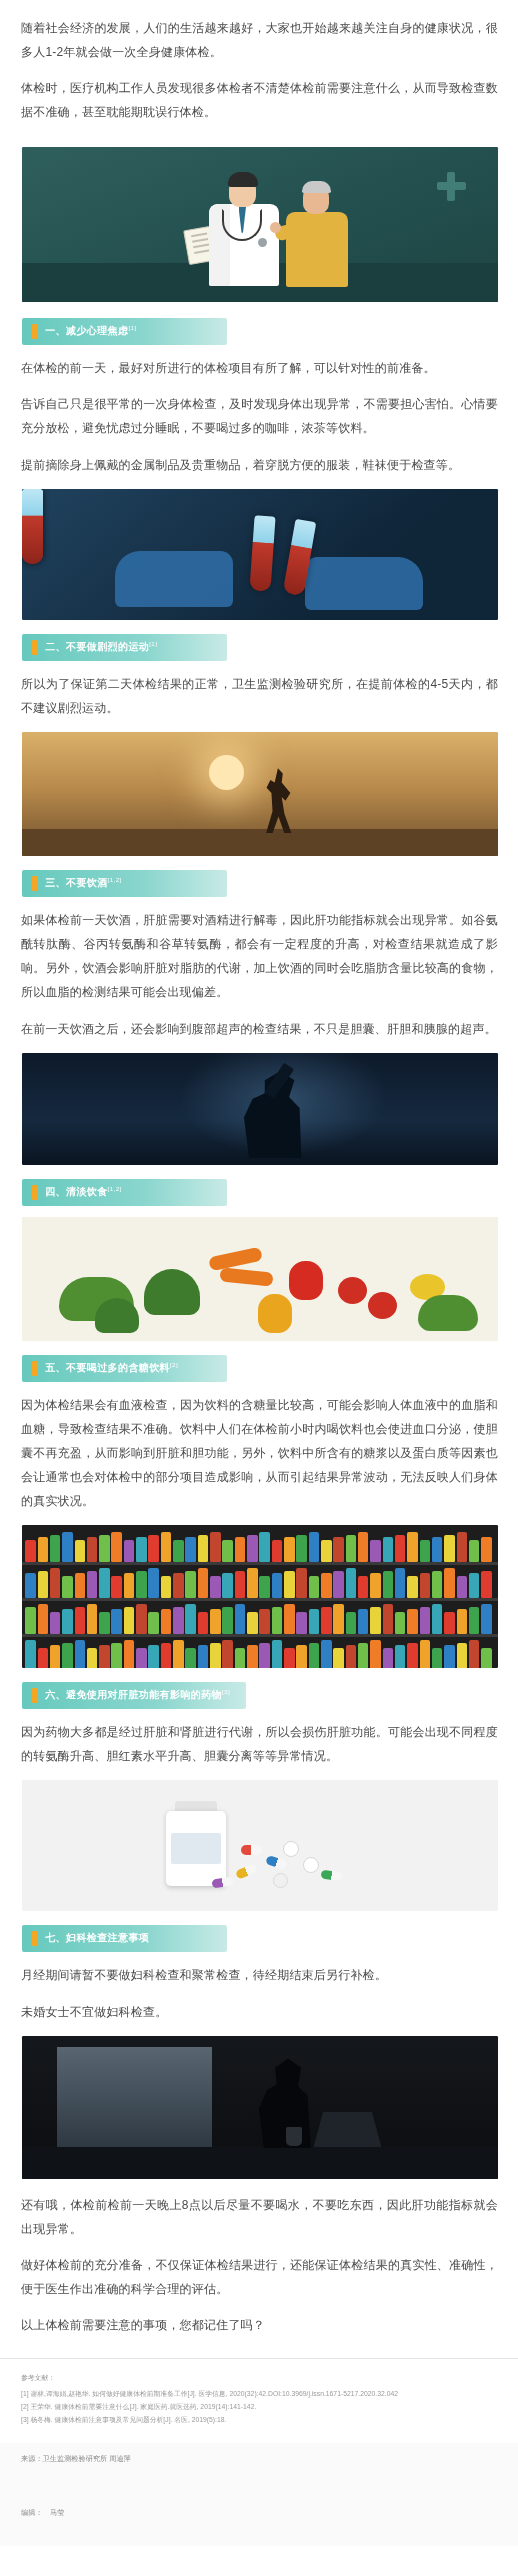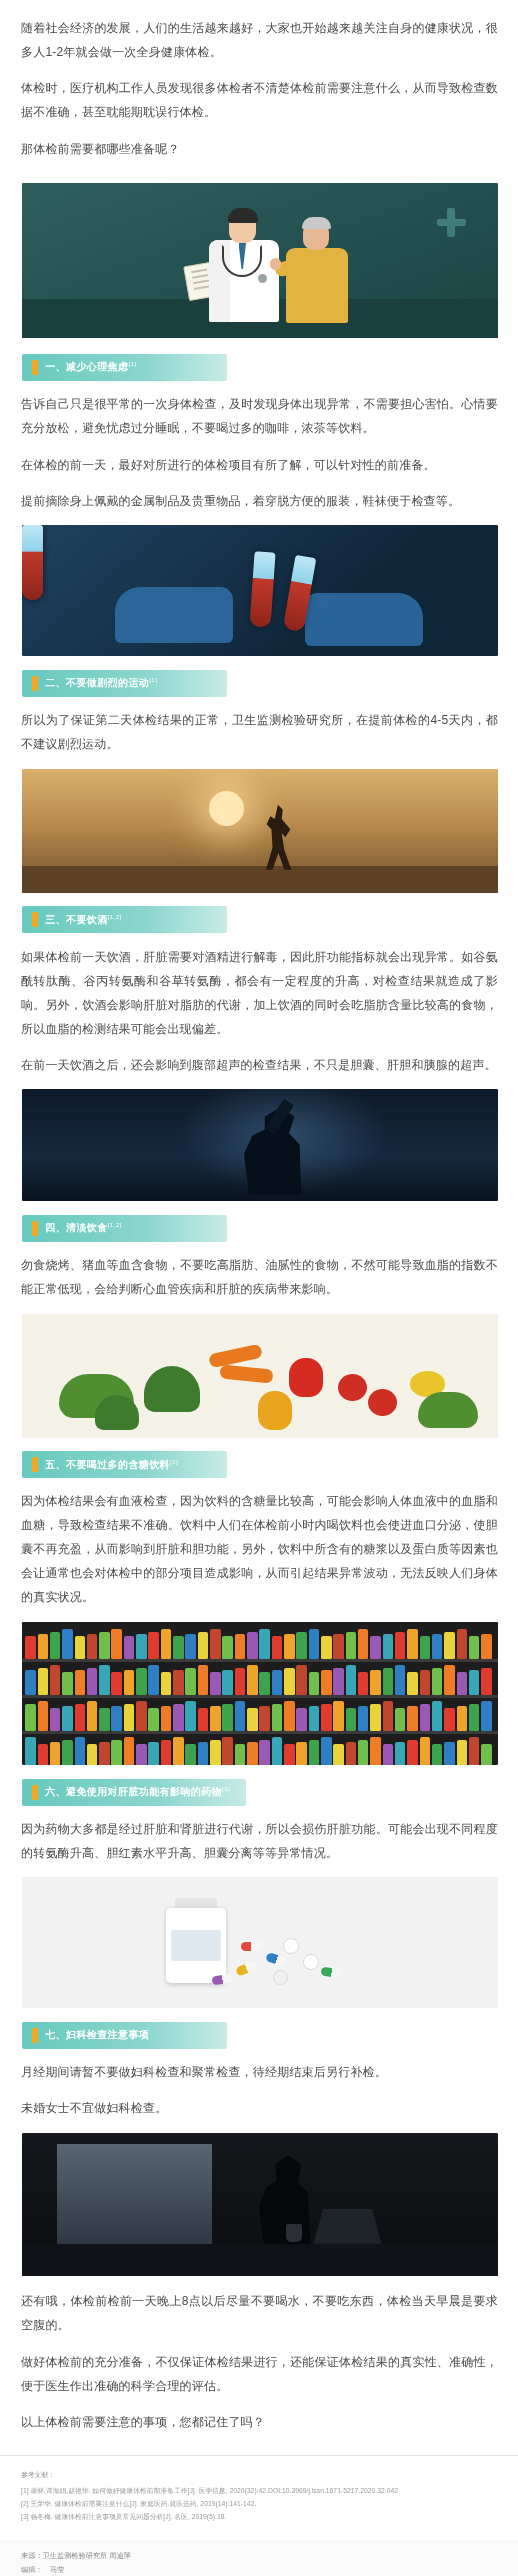--- a/index.html
+++ b/index.html
@@ -252,31 +252,30 @@
   }
   .refs .refs-title { color:#8f8f8f; margin-bottom:3.7px; }
   .footer-meta {
     margin: 10px 0 0 0;
     padding: 8.7px 21px 25px 21px;
     background: #fafafa;
     font-size: 7.2px;
     color: #8a8a8a;
     line-height: 2.0;
   }
-  .footer-meta .row span.k { display:inline-block; width:29px; }
+  .footer-meta .row span.k { display:inline-block; width:29px;margin-top:40px; }
 </style>
 </head>
 <body>
 
 <div class="page">
 
   <div class="intro">
     <p class="body-text">随着社会经济的发展，人们的生活越来越好，大家也开始越来越关注自身的健康状况，很多人1-2年就会做一次全身健康体检。</p>
     <p class="body-text">体检时，医疗机构工作人员发现很多体检者不清楚体检前需要注意什么，从而导致检查数据不准确，甚至耽能期耽误行体检。</p>
-    <p class="body-text">那体检前需要都哪些准备呢？</p>
   </div>
 
   <div class="hero-img">
     <div class="floor"></div>
     <div class="cross"></div>
     <div class="clipboard"></div>
     <div class="doctor-body"></div>
     <div class="doctor-coat-l"></div>
     <div class="doctor-tie"></div>
     <div class="stetho"></div>
@@ -291,22 +290,22 @@
   </div>
 
   <div class="section">
     <div class="heading-wrap">
       <div class="heading-bar">
         <div class="heading-accent"></div>
         <div class="heading-text"><span>一、减少心理焦虑</span><sup>[1]</sup></div>
       </div>
     </div>
     <div class="sec-body">
+      <p class="body-text">在体检的前一天，最好对所进行的体检项目有所了解，可以针对性的前准备。</p>
       <p class="body-text">告诉自己只是很平常的一次身体检查，及时发现身体出现异常，不需要担心害怕。心情要充分放松，避免忧虑过分睡眠，不要喝过多的咖啡，浓茶等饮料。</p>
-      <p class="body-text">在体检的前一天，最好对所进行的体检项目有所了解，可以针对性的前准备。</p>
       <p class="body-text">提前摘除身上佩戴的金属制品及贵重物品，着穿脱方便的服装，鞋袜便于检查等。</p>
     </div>
     <div class="photo photo-blood">
       <div class="glove"></div>
       <div class="glove2"></div>
       <div class="tube"></div>
       <div class="tube"></div>
       <div class="tube"></div>
       <div class="tube"></div>
     </div>
@@ -346,23 +345,20 @@
       <div class="bottle"></div>
     </div>
   </div>
 
   <div class="section">
     <div class="heading-wrap">
       <div class="heading-bar">
         <div class="heading-accent"></div>
         <div class="heading-text"><span>四、清淡饮食</span><sup>[1,2]</sup></div>
       </div>
-    </div>
-    <div class="sec-body">
-      <p class="body-text">勿食烧烤、猪血等血含食物，不要吃高脂肪、油腻性的食物，不然可能导致血脂的指数不能正常低现，会给判断心血管疾病和肝脏的疾病带来影响。</p>
     </div>
     <div class="photo photo-veg">
       <div class="leaf" style="left:37px;top:60px;"></div>
       <div class="broc" style="left:122px;top:52px;"></div>
       <div class="carrot" style="left:187px;top:35px;transform:rotate(-12deg);"></div>
       <div class="carrot" style="left:198px;top:53px;transform:rotate(6deg);"></div>
       <div class="pepper" style="left:267px;top:44px;"></div>
       <div class="v tomato" style="left:316px;top:60px;"></div>
       <div class="v tomato" style="left:346px;top:75px;"></div>
       <div class="lemon" style="left:388px;top:57px;"></div>
@@ -585,21 +581,21 @@
     <div class="photo photo-desk">
       <div class="win"></div>
       <div class="desk"></div>
       <div class="person"></div>
       <div class="laptop"></div>
       <div class="cup"></div>
     </div>
   </div>
 
   <div class="sec-body" style="margin-top:5px;">
-    <p class="body-text">还有哦，体检前检前一天晚上8点以后尽量不要喝水，不要吃东西，体检当天早晨是要求空腹的。</p>
+    <p class="body-text">还有哦，体检前检前一天晚上8点以后尽量不要喝水，不要吃东西，因此肝功能指标就会出现异常。</p>
     <p class="body-text">做好体检前的充分准备，不仅保证体检结果进行，还能保证体检结果的真实性、准确性，便于医生作出准确的科学合理的评估。</p>
     <p class="body-text">以上体检前需要注意的事项，您都记住了吗？</p>
   </div>
 
   <div class="refs">
     <div class="refs-title">参考文献：</div>
     <div>[1] 谢林,谭海娟,赵艳华. 如何做好健康体检前期准备工作[J]. 医学信息, 2020(32):42.DOI:10.3969/j.issn.1671-5217.2020.32.042</div>
     <div>[2] 王荣华. 健康体检前需要注意什么[J]. 家庭医药.就医选药, 2019(14):141-142.</div>
     <div>[3] 杨冬梅. 健康体检前注意事项及常见问题分析[J]. 名医, 2019(5):18.</div>
   </div>

